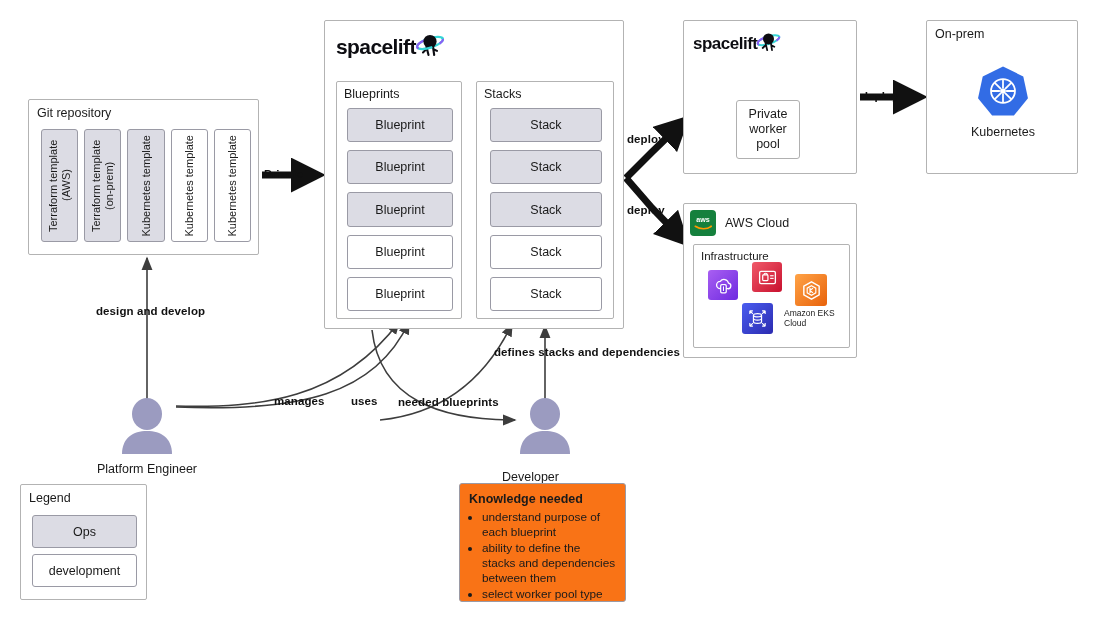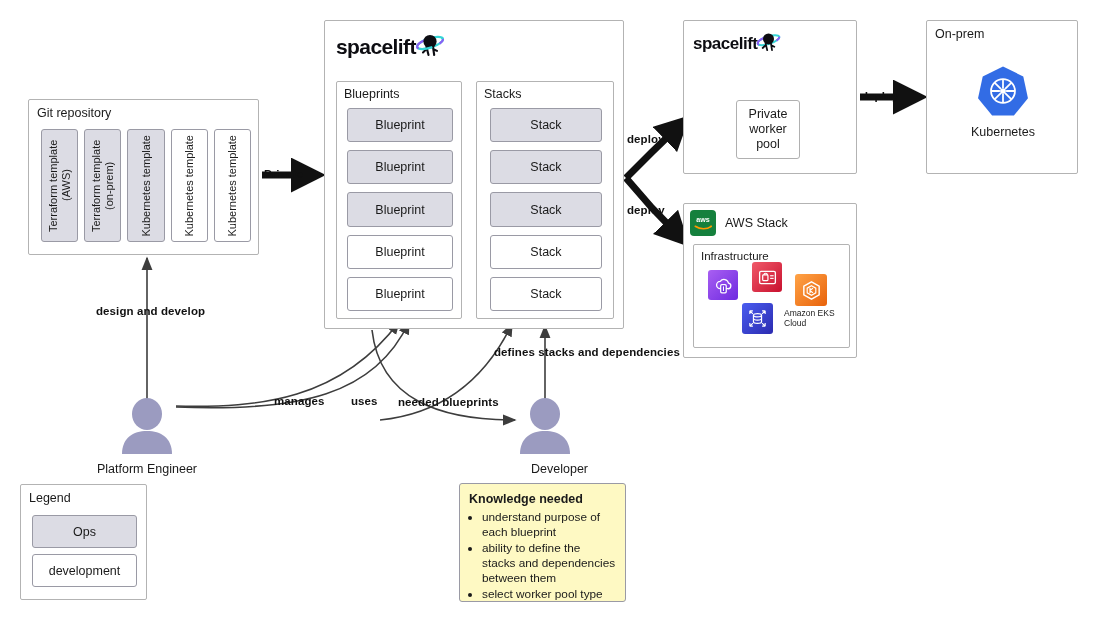--- a/index.html
+++ b/index.html
@@ -10,21 +10,21 @@
   .box-title{font-size:12.5px;color:#1a1a1a;}
   .chip{border:1px solid #9a9aa5;border-radius:3px;display:flex;align-items:center;justify-content:center;
         font-size:12.5px;color:#1a1a1a;background:#ffffff;}
   .chip.ops{background:#dcdce4;}
   .vtext{writing-mode:vertical-rl;transform:rotate(180deg);text-align:center;line-height:1.15;font-size:11px;}
   .lbl{font-size:11.5px;font-weight:bold;color:#111;white-space:nowrap;letter-spacing:.1px;}
   .lbl-plain{font-size:12.5px;color:#1a1a1a;white-space:nowrap;}
   svg{overflow:visible;}
   .edge{fill:none;stroke:#3d3d3d;stroke-width:1.6;}
   .edge-thick{fill:none;stroke:#111;stroke-width:7;}
-  .kbox{border:1px solid #9a9aa5;border-radius:3px;background:#fef9c3;}
+  .kbox{border:1px solid #9a9aa5;border-radius:3px;background:#f97316;}
   .klist{margin:0;padding-left:13px;font-size:11.8px;line-height:1.28;color:#1a1a1a;}
   .klist li{margin-bottom:1px;}
   .ktitle{font-size:12.5px;font-weight:bold;margin-bottom:4px;}
   .sl-word{font-size:21px;font-weight:bold;letter-spacing:-.6px;color:#0d0d12;}
   .sl-word.sm{font-size:17px;letter-spacing:-.5px;}
   .awsbadge{width:26px;height:26px;background:#15803d;border-radius:4px;display:flex;
             align-items:center;justify-content:center;}
   .svcicon{border-radius:3px;display:flex;align-items:center;justify-content:center;}
   .eks-cap{font-size:8.5px;line-height:1.12;text-align:left;color:#1a1a1a;}
 </style>
@@ -153,21 +153,21 @@
   </div>
 
   <div class="abs box" style="left:683px;top:203px;width:174px;height:155px;">
     <div class="abs awsbadge" style="left:6px;top:6px;">
       <svg width="22" height="18" viewBox="0 0 40 32">
         <text x="20" y="15" font-family="'Liberation Sans',sans-serif" font-size="13" font-weight="bold" fill="#ffffff" text-anchor="middle">aws</text>
         <path d="M6,22 C15,28 27,28 35,22" stroke="#ff9900" stroke-width="3" fill="none" stroke-linecap="round"></path>
         <path d="M33,20.5 L36.5,21.5 L34,24.5 z" fill="#ff9900"></path>
       </svg>
     </div>
-    <div class="abs box-title" style="left:41px;top:12px;">AWS Stack</div>
+    <div class="abs box-title" style="left:41px;top:12px;">AWS Cloud</div>
 
     <div class="abs box" style="left:9px;top:40px;width:157px;height:104px;">
       <div class="abs box-title" style="left:7px;top:5px;font-size:11.5px;">Infrastructure</div>
 
       <div class="abs svcicon" style="left:14px;top:25px;width:30px;height:30px;background:linear-gradient(135deg,#a95ff2,#6e2ae0);">
         <svg width="22" height="22" viewBox="0 0 24 24">
           <path d="M5,12 a4,4 0 0,1 4,-4 a5,5 0 0,1 9,2 a3,3 0 0,1 -1,6 H9 a4,4 0 0,1 -4,-4 z" fill="none" stroke="#ffffff" stroke-width="1.4"></path>
           <rect x="9.5" y="11.5" width="6" height="9" rx="1.2" fill="#6e2ae0" stroke="#ffffff" stroke-width="1.4"></rect>
           <line x1="12.5" y1="13.5" x2="12.5" y2="18.5" stroke="#ffffff" stroke-width="1.3"></line>
         </svg>
@@ -212,21 +212,21 @@
       <path d="M18,56 C18,40 29,33 43,33 C57,33 68,40 68,56 z" fill="#9b9bc0"></path>
     </svg>
     <div class="lbl-plain" style="text-align:center;margin-top:4px;margin-left:-10px;width:106px;">Platform Engineer</div>
   </div>
 
   <div class="abs" style="left:502px;top:398px;width:86px;height:72px;">
     <svg width="86" height="56" viewBox="0 0 86 56">
       <ellipse cx="43" cy="16" rx="15" ry="16" fill="#9b9bc0"></ellipse>
       <path d="M18,56 C18,40 29,33 43,33 C57,33 68,40 68,56 z" fill="#9b9bc0"></path>
     </svg>
-    <div class="lbl-plain" style="text-align:right;margin-top:4px;width:86px;">Developer</div>
+    <div class="lbl-plain" style="text-align:left;margin-top:12px;width:86px;">Developer</div>
   </div>
 
   <div class="abs lbl" style="left:264px;top:168px;">Private</div>
   <div class="abs lbl" style="left:627px;top:133px;">deploy</div>
   <div class="abs lbl" style="left:627px;top:204px;">deploy</div>
   <div class="abs lbl" style="left:861px;top:90px;">deploy</div>
   <div class="abs lbl" style="left:96px;top:305px;">design and develop</div>
   <div class="abs lbl" style="left:274px;top:395px;">manages</div>
   <div class="abs lbl" style="left:351px;top:395px;">uses</div>
   <div class="abs lbl" style="left:398px;top:396px;">needed blueprints</div>

